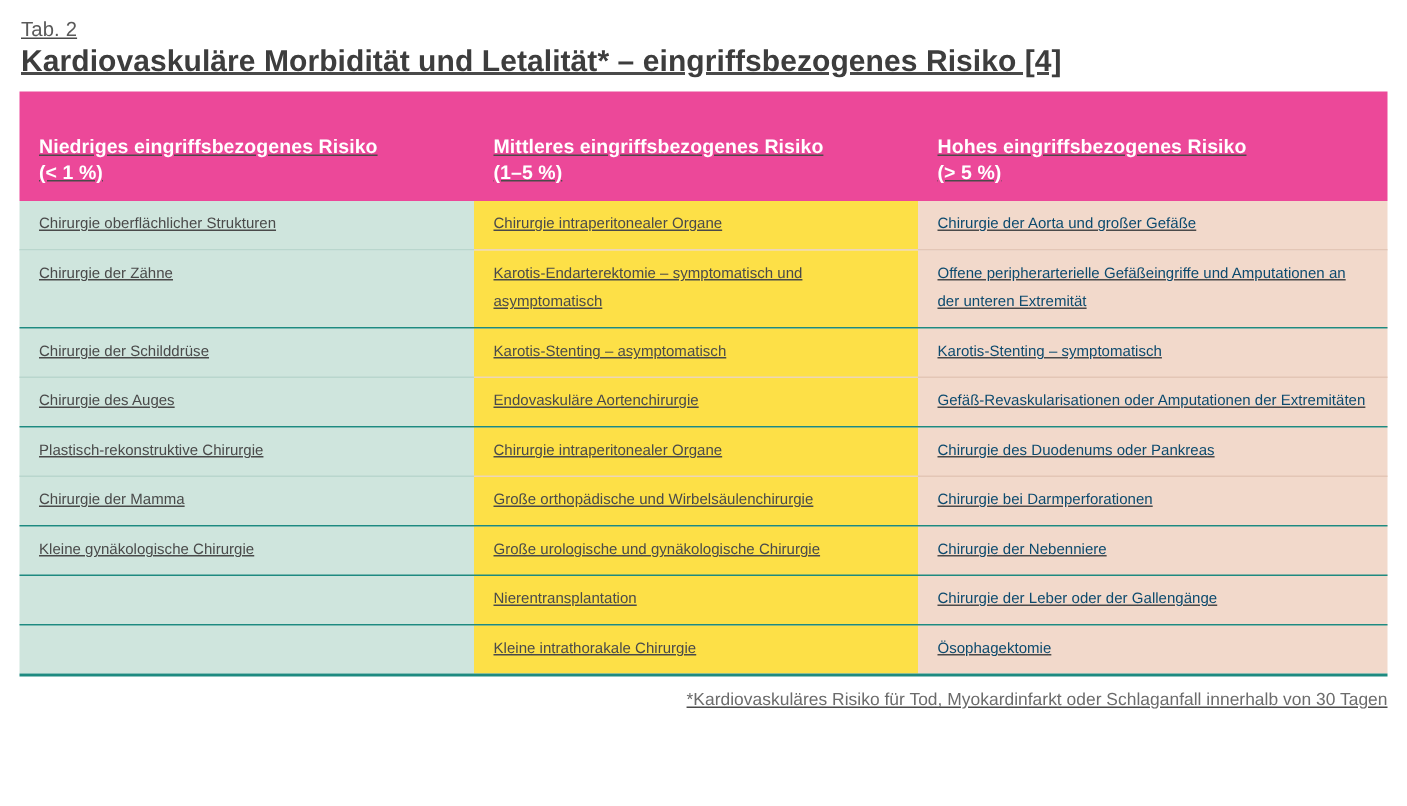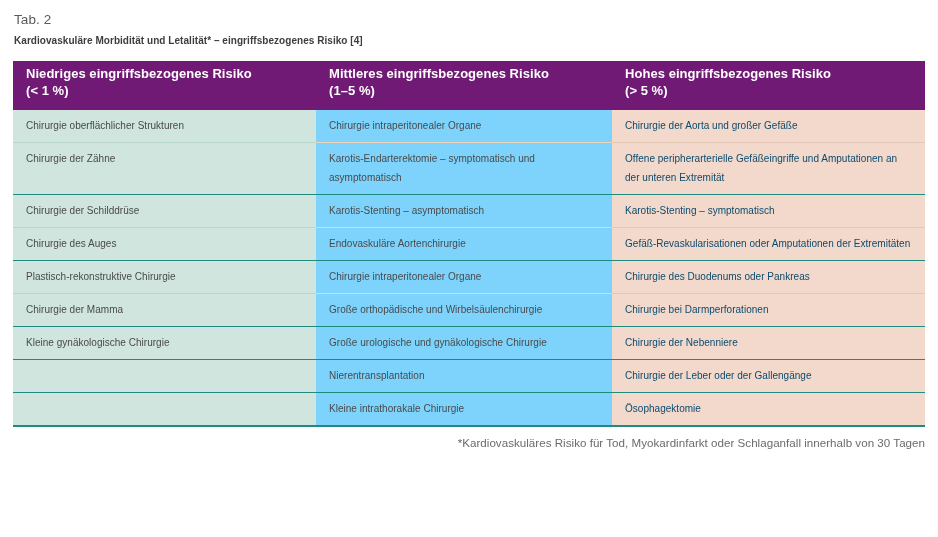--- a/index.html
+++ b/index.html
@@ -13,77 +13,78 @@
     font-family: "Liberation Sans", "DejaVu Sans", sans-serif;
     color: #4a4a4a;
     overflow: hidden;
   }
   .page {
     position: relative;
     width: 938px;
     height: 449px;
     box-sizing: border-box;
     padding: 0;
+    text-decoration: underline;
   }
   .caption-block {
     padding: 11px 0 0 14px;
   }
   .caption-label {
     font-size: 13.5px;
     color: #5a5a5a;
     line-height: 18px;
     letter-spacing: 0.1px;
   }
   .caption-title {
-    font-size: 10px;
+    font-size: 20px;
     font-weight: bold;
     color: #3d3d3d;
     line-height: 20px;
     margin-top: 2px;
     letter-spacing: 0.05px;
   }
   .table-wrap {
     margin: 10px 13px 0 13px;
     width: 912px;
   }
   table.risk-table {
     border-collapse: collapse;
     table-layout: fixed;
     width: 912px;
   }
   table.risk-table col.c1 { width: 303px; }
   table.risk-table col.c2 { width: 296px; }
   table.risk-table col.c3 { width: 313px; }
 
   thead th {
-    background: #701a75;
+    background: #ec4899;
     color: #ffffff;
     font-size: 13px;
     font-weight: bold;
     text-align: left;
     vertical-align: top;
-    padding: 4px 13px 11px 13px;
+    padding: 28px 13px 11px 13px;
     line-height: 17px;
     border: 0;
     letter-spacing: 0.05px;
   }
   thead th .hdr-line2 { display: block; }
 
   tbody td {
     font-size: 10px;
     line-height: 19px;
     vertical-align: top;
     padding: 6px 13px 7px 13px;
     border-top: 1.6px solid #1e8a80;
     letter-spacing: 0.02px;
   }
   tbody tr:first-child td { border-top: 0; }
 
   td.col-low  { background: #cfe5dd; color: #4a4a4a; }
-  td.col-mid  { background: #7dd3fc; color: #4a4a4a; }
+  td.col-mid  { background: #fde047; color: #4a4a4a; }
   td.col-high { background: #f2d9cb; color: #0c4a6e; }
 
   
   tbody td.sep-light { border-top-color: #b9d6cd; }
   td.col-mid.sep-light  { border-top-color: #ecd5b9; }
   td.col-high.sep-light { border-top-color: #e3c6b6; }
 
   .table-bottom-rule {
     width: 912px;
     margin: 0 13px;

